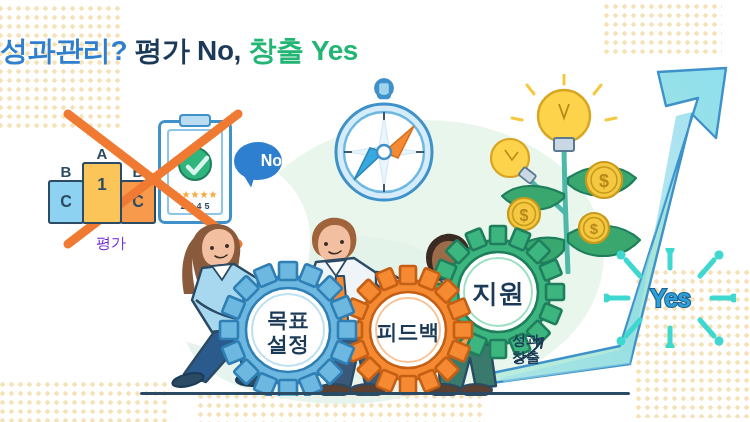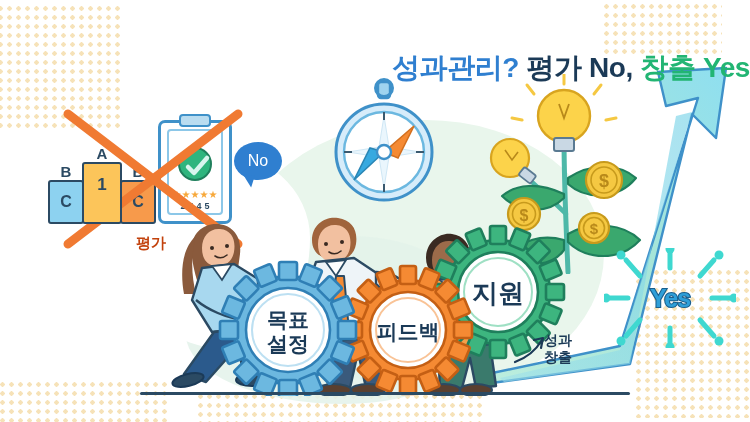--- a/index.html
+++ b/index.html
@@ -46,22 +46,22 @@
     left: 120px; top: 150px; width: 190px; height: 200px;
     background: #ffffff;
     border-radius: 48% 52% 40% 60% / 52% 44% 56% 48%;
   }
 
   
   #big-arrow { position: absolute; left: 470px; top: 46px; width: 260px; height: 340px; }
 
   
   #title {
-    position: absolute; left: 0; top: 49px; width: 750px;
-    text-align: right;
+    position: absolute; left: 0; top: 32px; width: 750px;
+    text-align: left;
     font-size: 28px; font-weight: bold; letter-spacing: -0.4px;
     white-space: nowrap;
   }
   #title span { display: inline; }
   .t-blue  { color: #2f7fd0; }
   .t-navy  { color: #1b3a57; }
   .t-green { color: #22b573; }
 
   
   #eval-cluster { position: absolute; left: 38px; top: 96px; width: 230px; height: 160px; }
@@ -109,49 +109,49 @@
   #scale-nums {
     position: absolute; left: 0; right: 0; top: 70px;
     display: flex; justify-content: center; gap: 3px;
     font-size: 9px; font-weight: bold; color: #2b4a63;
   }
 
   #no-bubble {
     position: absolute; left: 196px; top: 46px;
     width: 48px; height: 38px; border-radius: 50%;
     background: #2f7fd0;
-    display: flex; align-items: center; justify-content: center;
-    color: #ffffff; font-size: 16px; font-weight: normal;
+    display: flex; align-items: center; justify-content: flex-end;
+    color: #ffffff; font-size: 16px; font-weight: bold;
   }
   #no-bubble::after {
     content: ""; position: absolute; left: 8px; bottom: -7px;
     border-left: 10px solid transparent;
     border-right: 2px solid transparent;
     border-top: 12px solid #2f7fd0;
     transform: rotate(8deg);
   }
 
   #cross { position: absolute; left: 20px; top: 10px; width: 190px; height: 146px; }
   #eval-label {
     position: absolute; left: 58px; top: 138px; width: 110px;
-    text-align: center; font-size: 15px; font-weight: bold; color: #c2410c;
+    font-size: 15px; font-weight: normal; color: #6d28d9;
   }
 
   
   #compass { position: absolute; left: 318px; top: 78px; width: 132px; height: 130px; }
 
   
   #plant { position: absolute; left: 480px; top: 74px; width: 180px; height: 200px; }
 
   
   #scene { position: absolute; left: 140px; top: 196px; width: 470px; height: 200px; }
 
   
   #outcome-label {
-    position: absolute; left: 544px; top: 332px;
+    position: absolute; left: 512px; top: 332px;
     font-size: 14px; font-weight: bold; color: #1b3a57; line-height: 1.18;
     text-align: left;
   }
   #outcome-arrow { position: absolute; left: 512px; top: 336px; width: 34px; height: 28px; }
 
   
   #yes-burst { position: absolute; left: 604px; top: 248px; width: 132px; height: 100px; }
   #yes-text {
     position: absolute; left: 0; top: 0; width: 132px; height: 100px;
     display: flex; align-items: center; justify-content: center;

